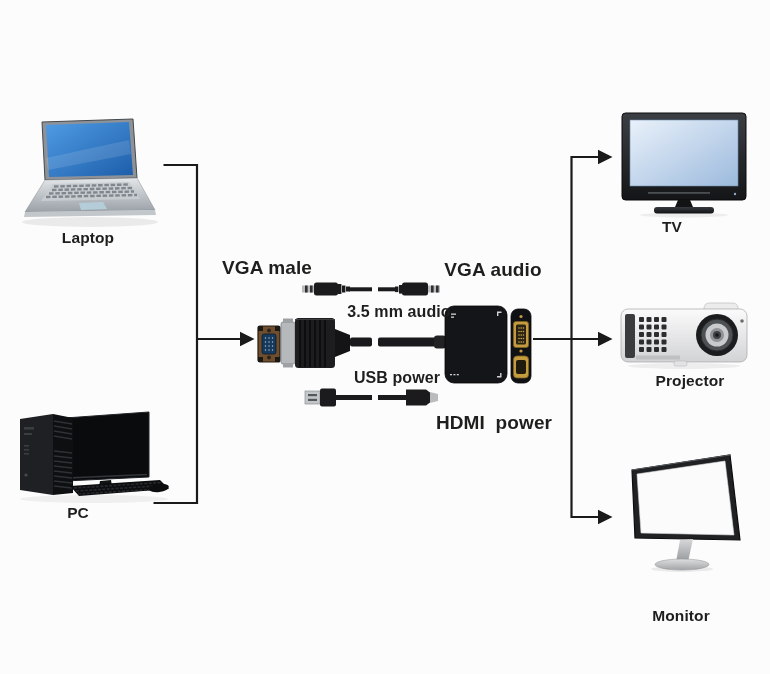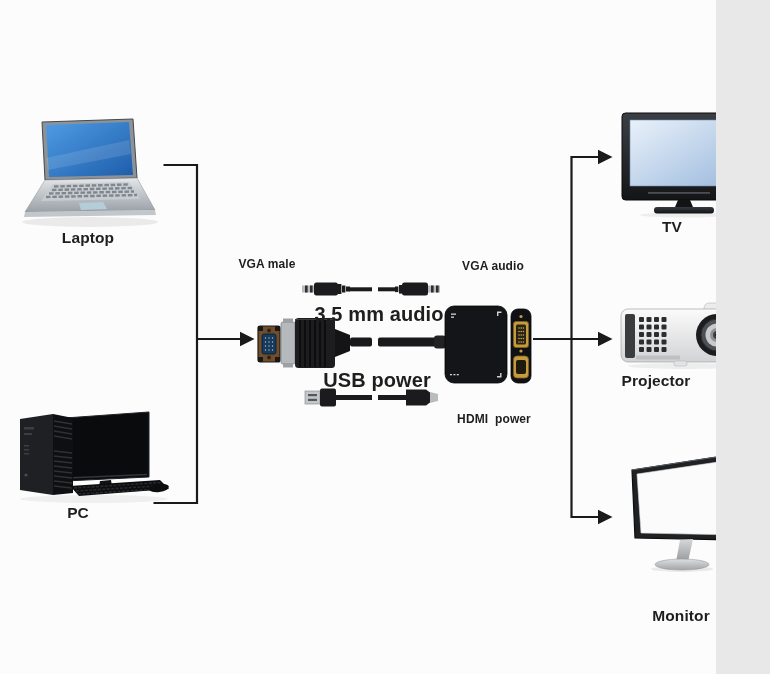--- a/index.html
+++ b/index.html
@@ -1,23 +1,23 @@
 <!DOCTYPE html>
 <html><head>
 <meta charset="utf-8">
 <style>
   html,body{margin:0;padding:0;background:#e8e8e8;}
-  #canvas{position:relative;width:716px;height:674px;background:#fcfcfc;overflow:hidden;
+  #canvas{position:relative;width:770px;height:674px;background:#fcfcfc;overflow:hidden;
           font-family:"Liberation Sans",sans-serif;text-align:right;}
   .dev{position:absolute;}
   .label{position:absolute;transform:translateX(-50%);color:#1e1e1c;font-weight:700;
          white-space:pre;letter-spacing:.1px;}
   .lbl-dev{font-size:15.5px;}
-  .lbl-conn{font-size:12px;}
-  .lbl-cable{font-size:20px;}
+  .lbl-conn{font-size:19px;}
+  .lbl-cable{font-size:16px;margin-left:20px;}
   svg{display:block;}
 </style>
 </head>
 <body>
 
 <div id="canvas">
 
   <svg class="dev" style="left:0;top:0" width="770" height="674" viewBox="0 0 770 674">
     <g stroke="#1a1a1a" stroke-width="2.2" fill="none">
       <path d="M163.5,165 H197 V503 H153.5"></path>
@@ -174,21 +174,21 @@
         <circle cx="101" cy="35" r="16" fill="#4e5154" stroke="#2a2b2d" stroke-width="1"></circle>
         <circle cx="101" cy="35" r="11.5" fill="#c9cacc"></circle>
         <circle cx="101" cy="35" r="7" fill="#8f9194"></circle>
         <circle cx="101" cy="35" r="4" fill="#3f4144"></circle>
         <circle cx="101" cy="35" r="1.8" fill="#17181a"></circle>
       </g>
       <circle cx="126" cy="21" r="1.8" fill="#6b6d70"></circle>
       <rect x="58" y="61" width="13" height="5" rx="2" fill="#e2e3e4" stroke="#b0b1b3" stroke-width="0.5"></rect>
     </svg>
   </div>
-  <div class="label lbl-dev" style="left:656px;top:372px">Projector</div>
+  <div class="label lbl-dev" style="left:690px;top:372px">Projector</div>
 
   <div class="dev" style="left:624px;top:445px">
     <svg width="130" height="135" viewBox="0 0 130 135">
       <defs>
         <linearGradient id="monNeck" x1="0" y1="0" x2="0" y2="1">
           <stop offset="0" stop-color="#d7d8da"></stop>
             <stop offset="1" stop-color="#96999c"></stop>
         </linearGradient>
         <linearGradient id="monBase" x1="0" y1="0" x2="0" y2="1">
           <stop offset="0" stop-color="#dddedf"></stop>

